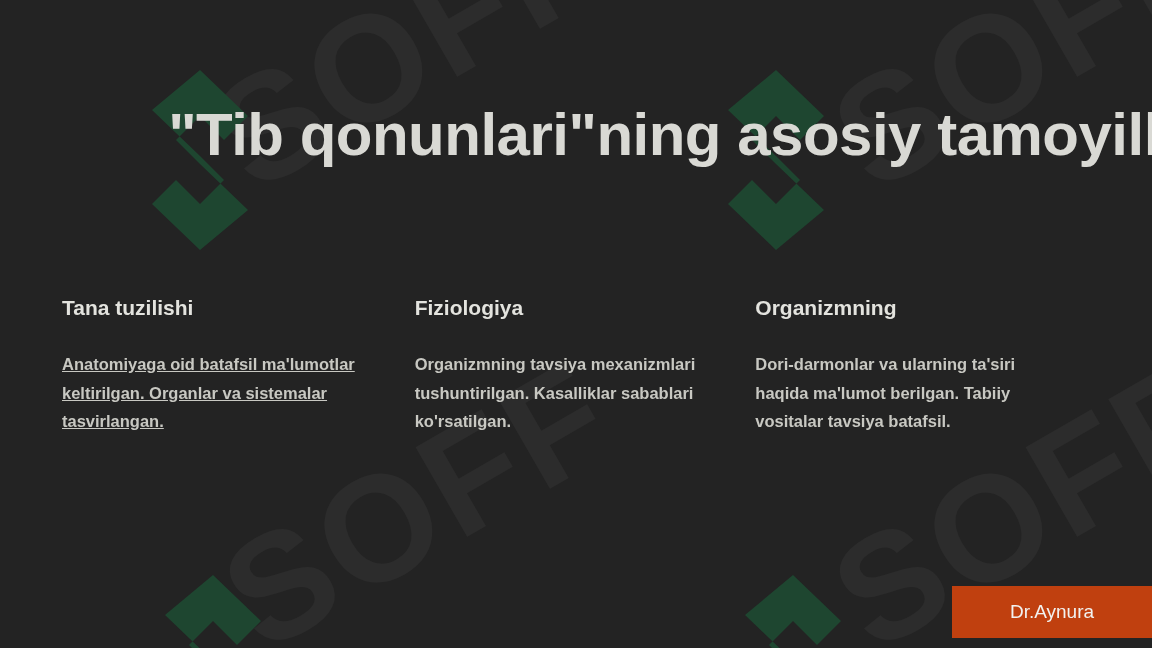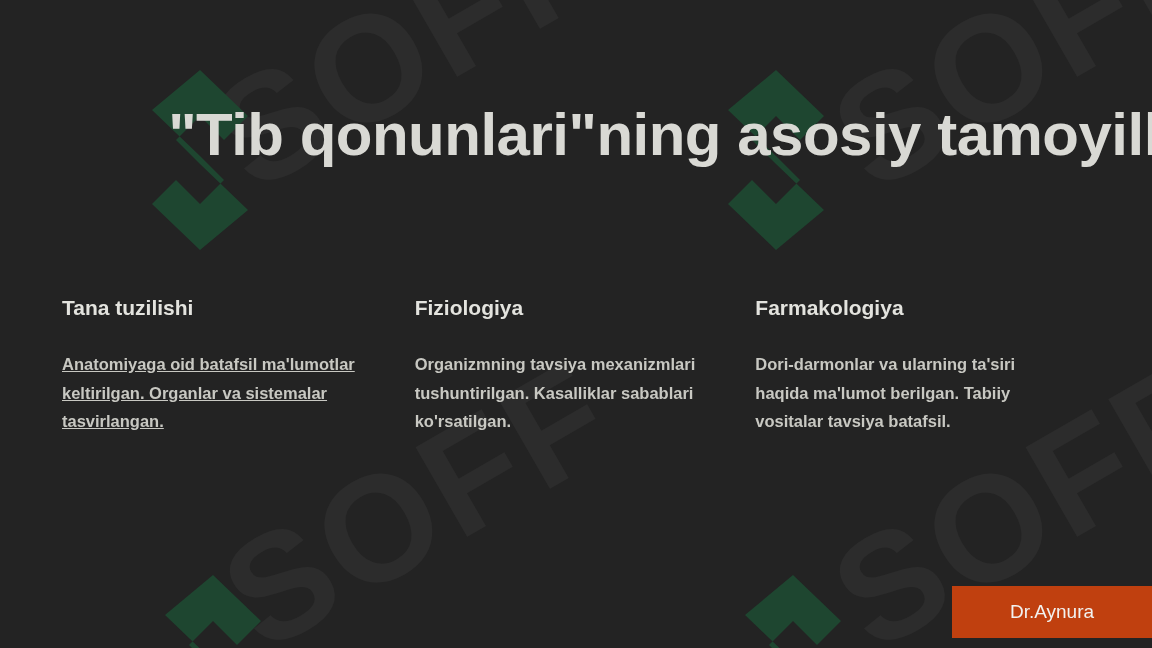--- a/index.html
+++ b/index.html
@@ -150,20 +150,20 @@
   <div class="columns">
     <div class="col">
       <h2 class="col-head">Tana tuzilishi</h2>
       <p class="col-body">Anatomiyaga oid batafsil ma'lumotlar keltirilgan. Organlar va sistemalar tasvirlangan.</p>
     </div>
     <div class="col">
       <h2 class="col-head">Fiziologiya</h2>
       <p class="col-body">Organizmning tavsiya mexanizmlari tushuntirilgan. Kasalliklar sabablari ko'rsatilgan.</p>
     </div>
     <div class="col">
-      <h2 class="col-head">Farmakologiya</h2>
+      <h2 class="col-head">Organizmning</h2>
       <p class="col-body">Dori-darmonlar va ularning ta'siri haqida ma'lumot berilgan. Tabiiy vositalar tavsiya batafsil.</p>
     </div>
   </div>
 
   <div class="author-badge">Dr.Aynura</div>
 
 </div>
 
 </body></html>

